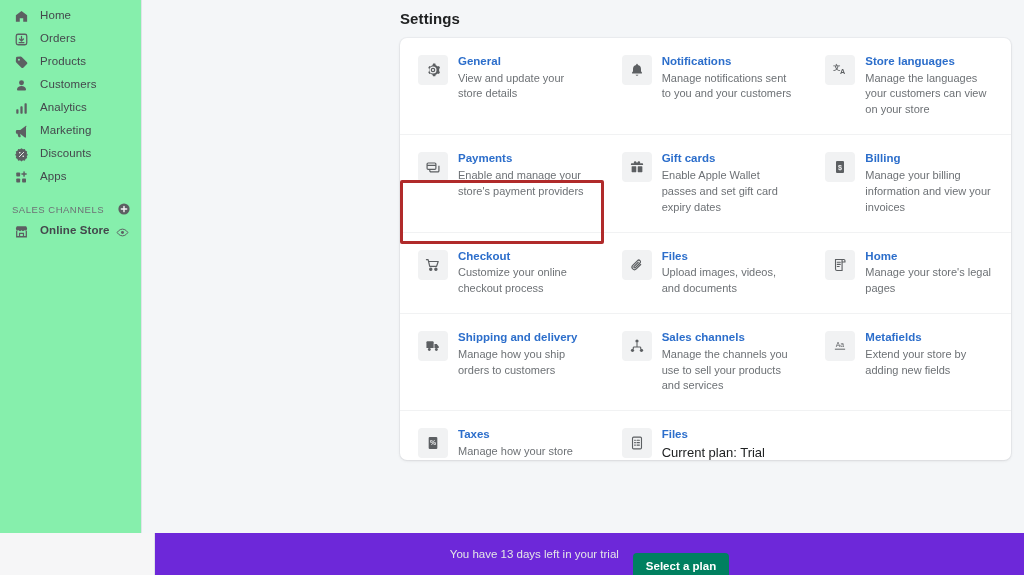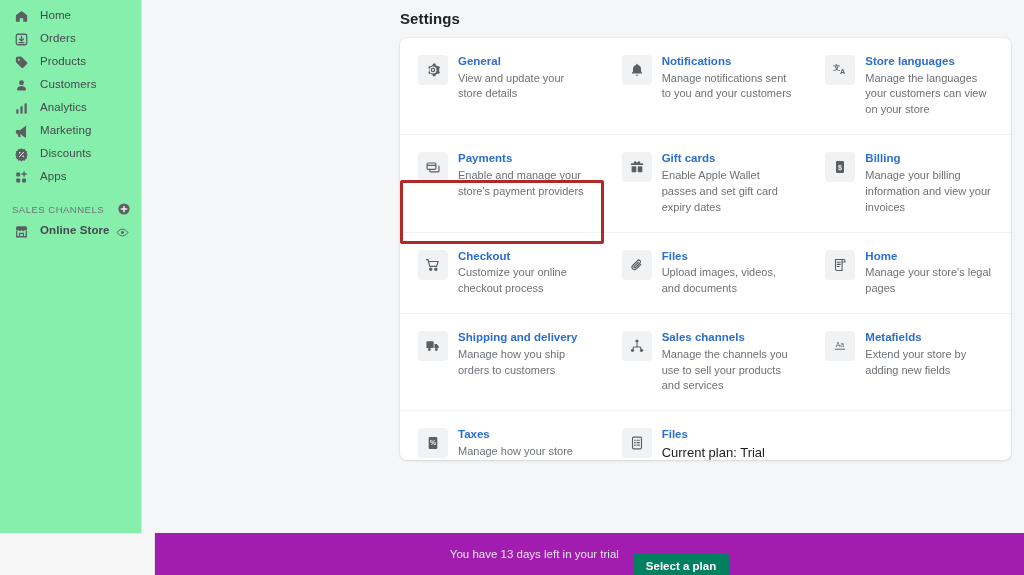--- a/index.html
+++ b/index.html
@@ -157,21 +157,21 @@
     border: 3px solid #b02a2a;
     border-radius: 2px;
     pointer-events: none;
     z-index: 5;
   }
 
   
   #bottombar {
     position: absolute; left: 155px; top: 533px;
     width: 869px; height: 42px;
-    background: #a21caf;
+    background: #6d28d9;
     display: flex; align-items: center; justify-content: center;
   }
   #trial-text {
     font-size: 11.5px; color: #e4e5e7;
     margin-right: 14px;
   }
   #select-plan-btn {
     background: #008060;
     color: #ffffff;
     font-size: 11.5px;

